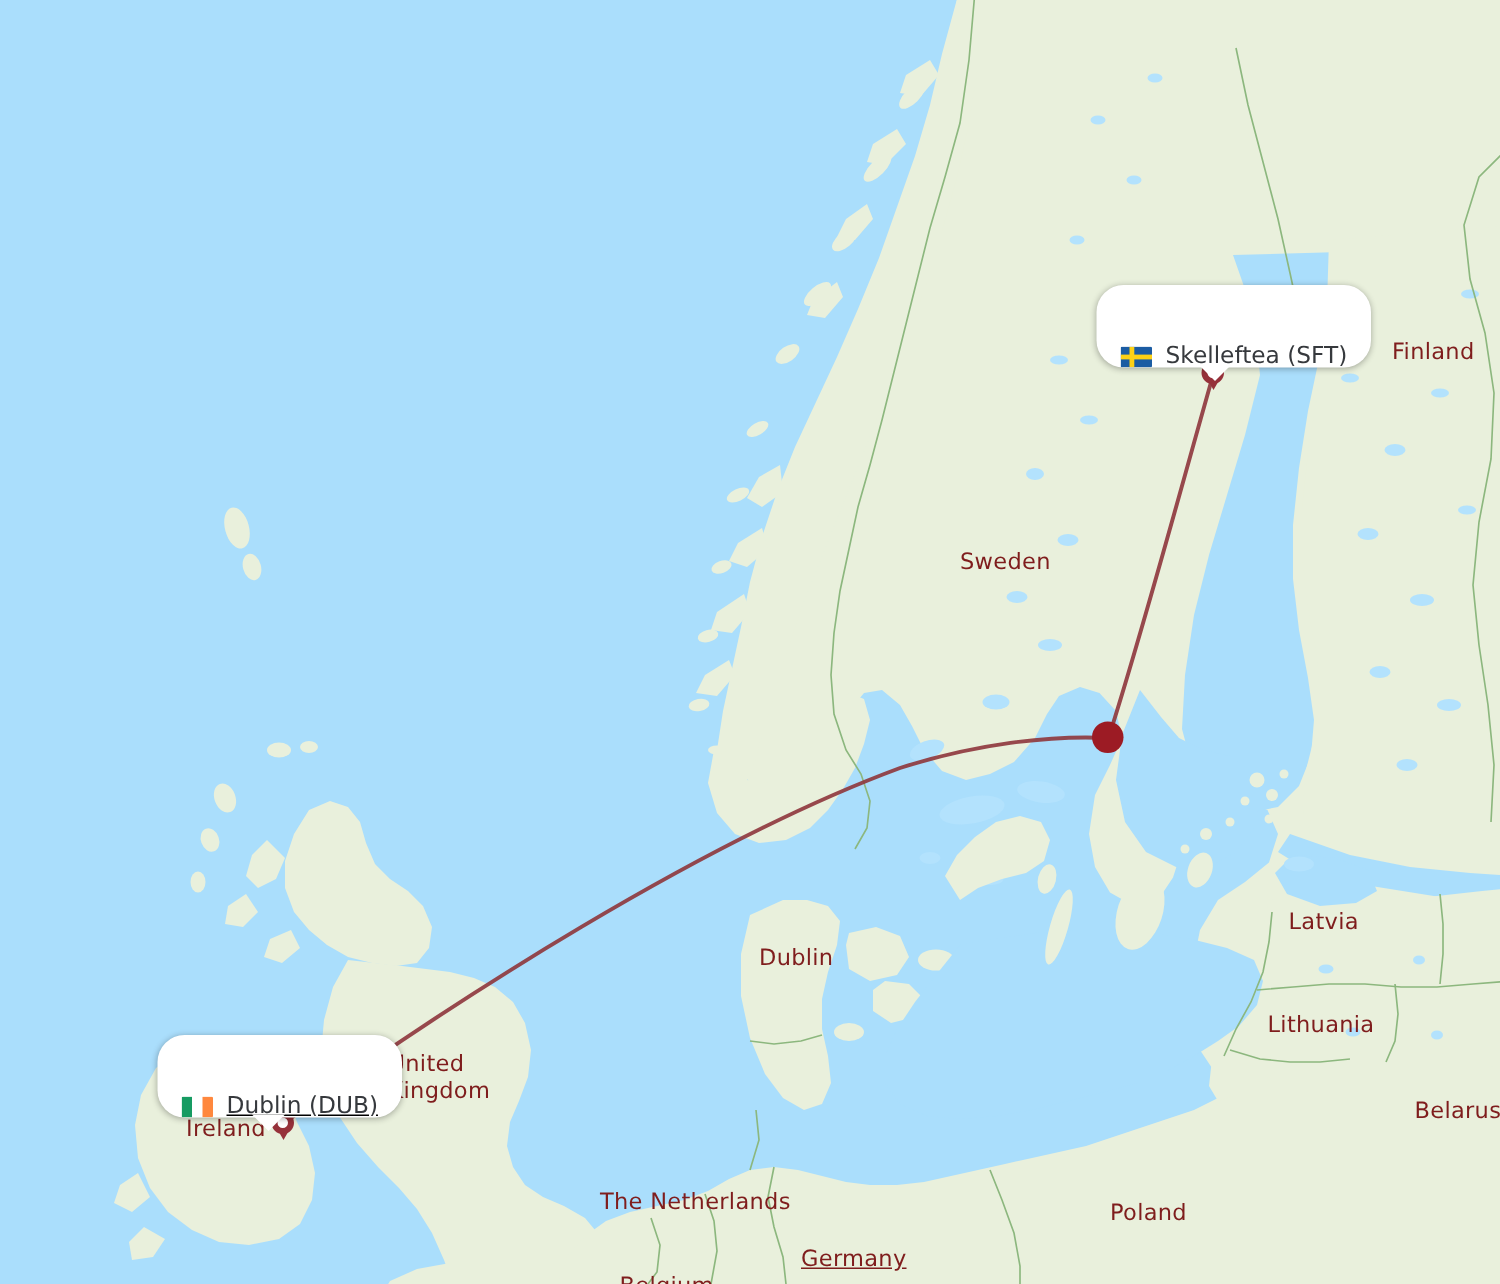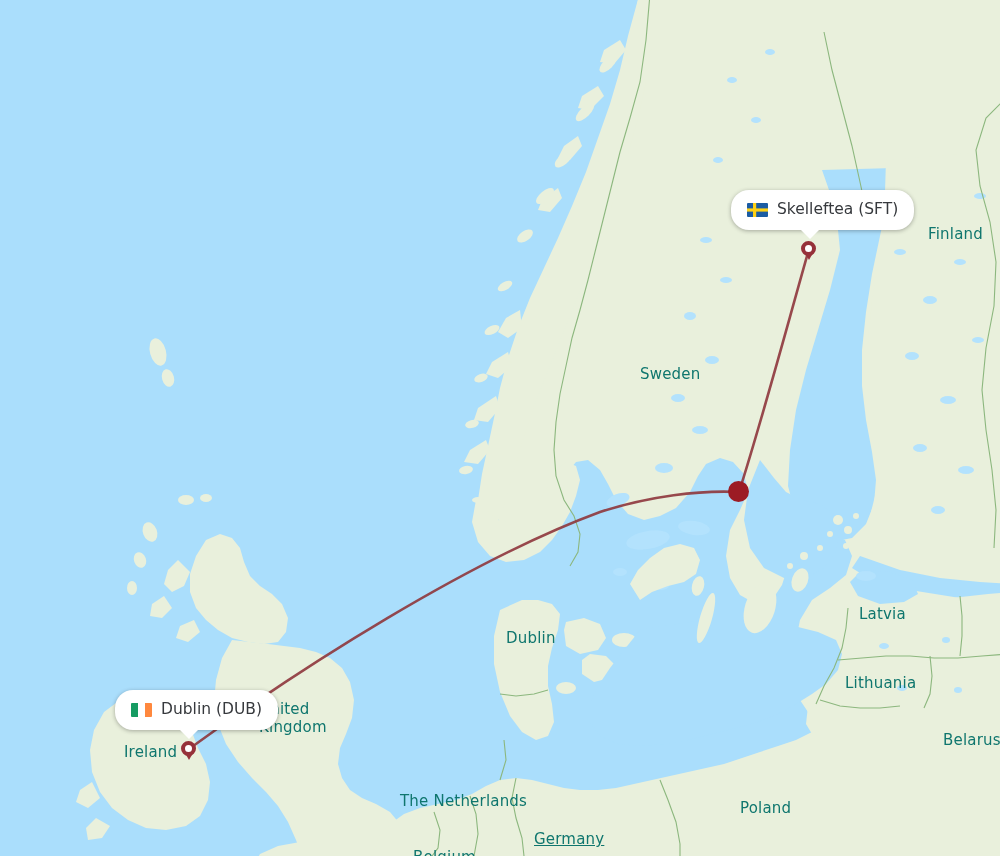--- a/index.html
+++ b/index.html
@@ -19,39 +19,39 @@
   }
   #map-svg {
     position: absolute;
     top: 0; left: 0;
     width: 1000px;
     height: 856px;
     display: block;
   }
   .country-label {
     position: absolute;
-    color: #0f766e;
+    color: #7f1d1d;
     font-size: 15px;
     letter-spacing: 0.2px;
     white-space: nowrap;
     font-family: "DejaVu Sans", sans-serif;
     pointer-events: none;
   }
   .label-line2 { display: block; }
 
   
   .callout {
     position: absolute;
     background: #ffffff;
     border-radius: 18px;
     box-shadow: 0 1px 4px rgba(0,0,0,0.30);
     padding: 0 16px;
-    height: 40px;
+    height: 55px;
     display: flex;
-    align-items: center;
+    align-items: flex-end;
     gap: 9px;
     white-space: nowrap;
   }
   .callout .cl-text {
     color: #36393d;
     font-size: 15.5px;
     font-family: "DejaVu Sans", sans-serif;
     line-height: 1;
   }
   .callout .tail {
@@ -406,21 +406,21 @@
       <svg viewBox="0 0 21 14" width="21" height="14">
         <rect width="21" height="14" fill="#1b5ca3"></rect>
         <rect x="6" y="0" width="3.2" height="14" fill="#fdd116"></rect>
         <rect x="0" y="5.4" width="21" height="3.2" fill="#fdd116"></rect>
       </svg>
     </span>
     <span class="cl-text">Skelleftea (SFT)</span>
     <span class="tail" style="left:68px;"></span>
   </div>
 
-  <div class="callout" style="left:115px; top:690px;">
+  <div class="callout" style="left:105px; top:690px;text-decoration:underline;">
     <span class="flag">
       <svg viewBox="0 0 21 14" width="21" height="14">
         <rect width="7" height="14" fill="#169b62"></rect>
         <rect x="7" width="7" height="14" fill="#ffffff"></rect>
         <rect x="14" width="7" height="14" fill="#ff883e"></rect>
       </svg>
     </span>
     <span class="cl-text">Dublin (DUB)</span>
     <span class="tail" style="left:63px;"></span>
   </div>

